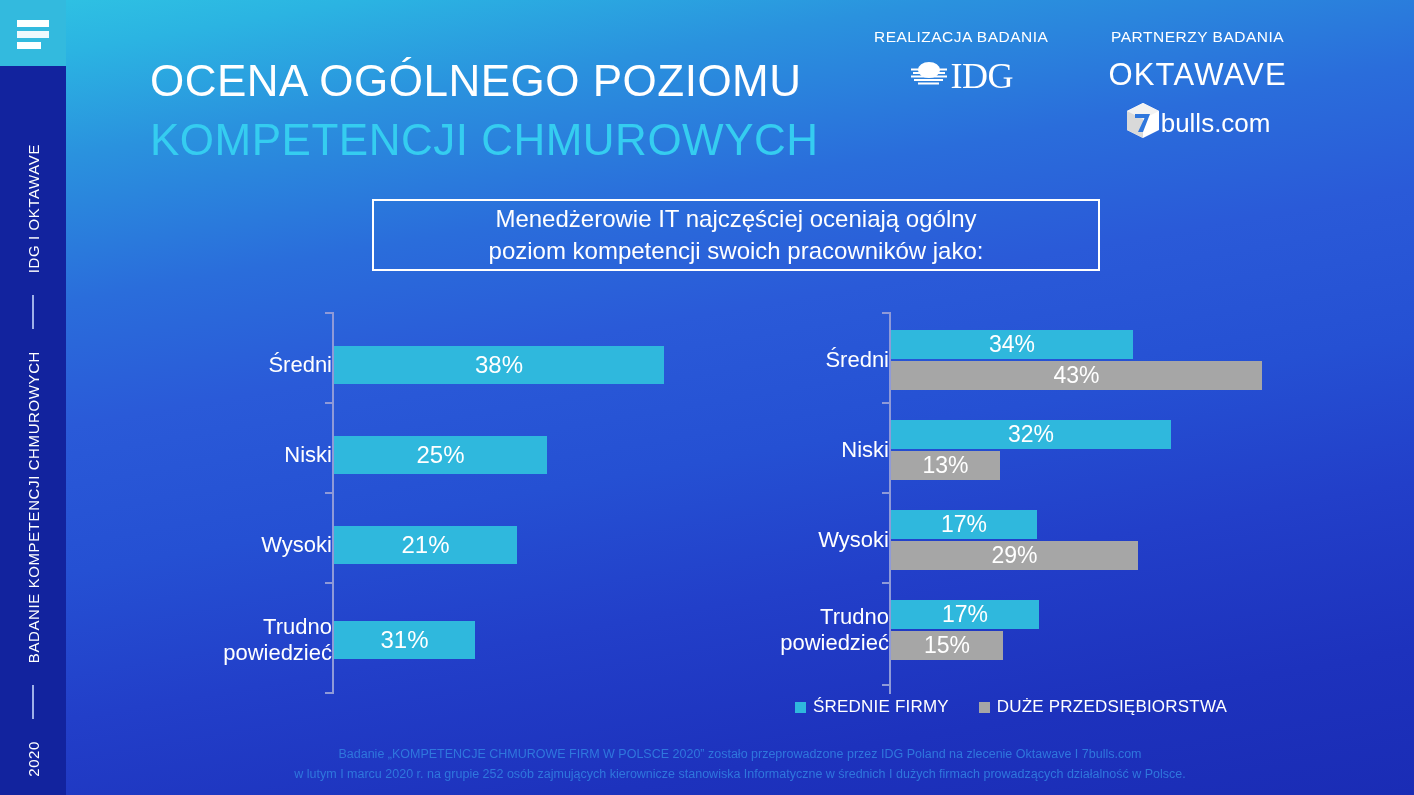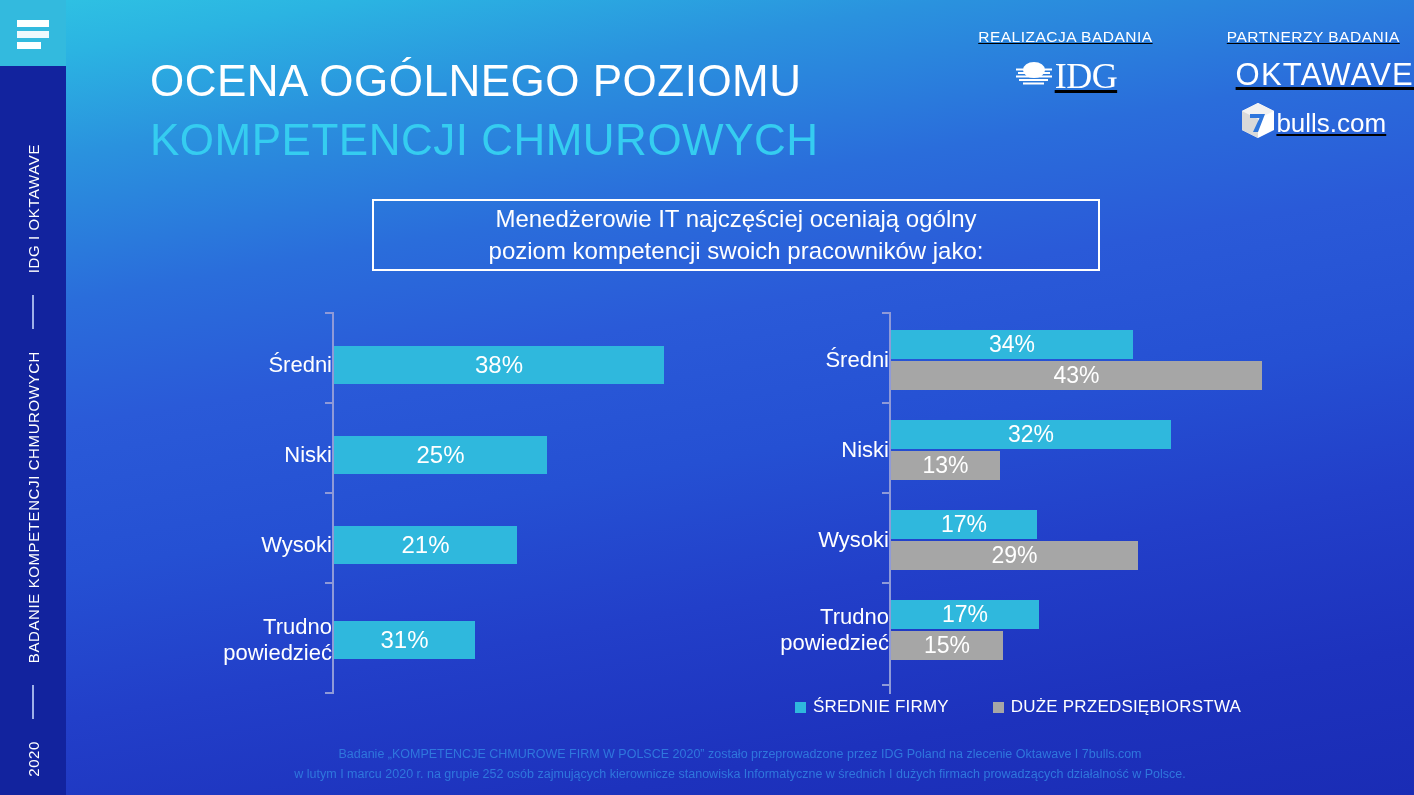--- a/index.html
+++ b/index.html
@@ -106,25 +106,24 @@
     white-space: nowrap;
     margin-top: 11px;
   }
 
   .credits {
     position: absolute;
     top: 28px;
     right: 0;
     width: 560px;
     display: flex;
-    justify-content: flex-end;
+    justify-content: flex-start;
     gap: 60px;
     padding-left: 20px;
     box-sizing: border-box;
-    text-decoration: underline;
   }
   .credit-col { text-align: center; }
   .credit-head {
     color: #ffffff;
     font-size: 15.5px;
     letter-spacing: 0.5px;
     white-space: nowrap;
     margin-bottom: 11px;
   }
   .idg-lock { display: flex; align-items: center; justify-content: center; gap: 1px; }
@@ -135,21 +134,20 @@
     font-size: 36px;
     line-height: 0.9;
     letter-spacing: -0.5px;
   }
   .okt-word {
     color: #ffffff;
     font-size: 31px;
     letter-spacing: 1.2px;
     white-space: nowrap;
     font-weight: 400;
-    margin-left: 23px;
   }
   .bulls-lock {
     display: flex;
     align-items: center;
     justify-content: center;
     margin-top: 9px;
   }
   .bulls-word {
     color: #ffffff;
     font-size: 26px;
@@ -256,21 +254,21 @@
   .bar.s-medium { background: #2fb8dd; }
   .bar.s-large  { background: #a6a6a6; }
 
   
   .legend {
     position: absolute;
     left: 795px;
     top: 697px;
     display: flex;
     align-items: center;
-    gap: 44px;
+    gap: 30px;
   }
   .legend-item {
     display: flex;
     align-items: center;
     gap: 7px;
   }
   .legend-swatch {
     width: 11px;
     height: 11px;
     display: block;

